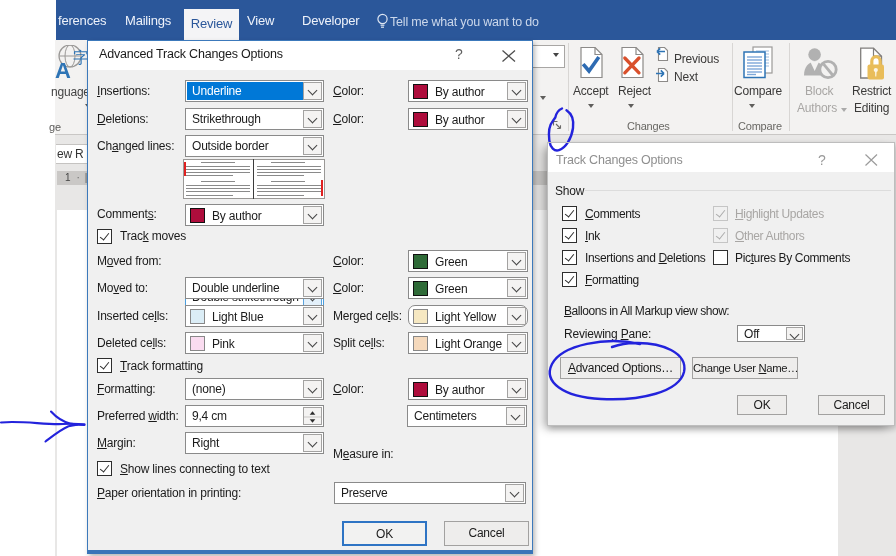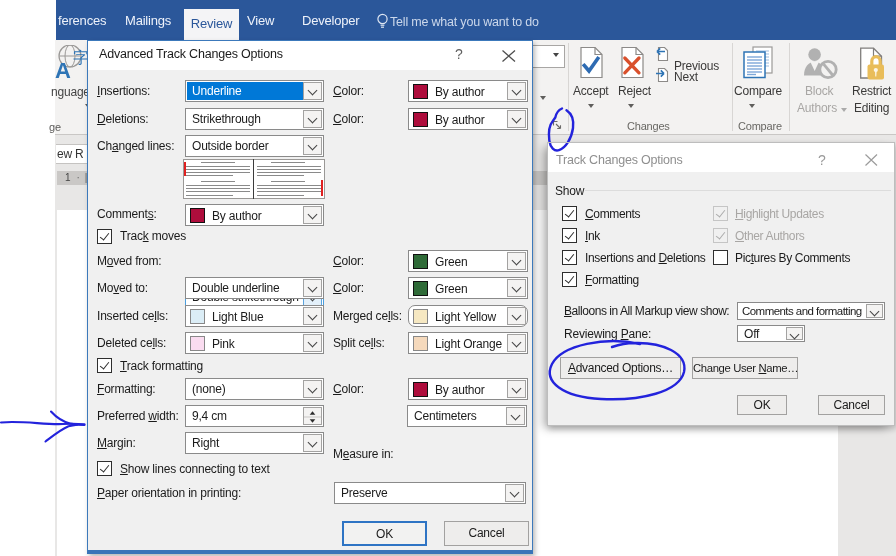--- a/index.html
+++ b/index.html
@@ -103,21 +103,21 @@
       <path d="M15 0.5 L15 7.5 L22 7.5" fill="none" stroke="#8c8a88" stroke-width="1.2"></path>
       <path d="M3.8 11 L18 25.8 M18 11 L3.8 25.8" fill="none" stroke="#d9502c" stroke-width="3.3" stroke-linecap="round"></path>
     </svg>
     <span class="rbig" style="left:563px;top:44px;">Reject</span>
     <div class="caret" style="left:573px;top:64px;"></div>
 
     <svg class="abs" style="left:600px;top:7px;" width="14" height="14" viewBox="0 0 14 14">
       <path d="M3.5 0.5 L9.5 0.5 L12.5 3.5 L12.5 13.5 L3.5 13.5 Z" fill="#fff" stroke="#8c8a88" stroke-width="1.1"></path>
       <path d="M10 4.5 L2 4.5 M2 4.5 L5.2 1.4 M2 4.5 L5.2 7.6" stroke="#2e74b5" stroke-width="1.7" fill="none"></path>
     </svg>
-    <span class="rbig" style="left:619px;top:19px;">Previous</span>
+    <span class="rbig" style="left:619px;top:12px;">Previous</span>
     <svg class="abs" style="left:600px;top:28px;" width="14" height="14" viewBox="0 0 14 14">
       <path d="M3.5 0.5 L9.5 0.5 L12.5 3.5 L12.5 13.5 L3.5 13.5 Z" fill="#fff" stroke="#8c8a88" stroke-width="1.1"></path>
       <path d="M1 5.5 L9 5.5 M9 5.5 L5.8 2.4 M9 5.5 L5.8 8.6" stroke="#2e74b5" stroke-width="1.7" fill="none"></path>
     </svg>
     <span class="rbig" style="left:619px;top:30px;">Next</span>
 
     <div class="vsep" style="left:677px;"></div>
     <div class="vsep" style="left:513px;"></div>
     <span class="rlabel" style="left:572px;top:80px;color:#696864;">Changes</span>
 
@@ -448,26 +448,20 @@
     <span class="chklbl" style="left:38px;top:109px;">Insertions and <u>D</u>eletions</span>
     <div class="chk" style="left:166px;top:108px;"></div>
     <span class="chklbl" style="left:188px;top:109px;">Pic<u>t</u>ures By Comments</span>
 
     <div class="chk" style="left:15px;top:130px;">
         <div class="mark"></div>
       </div>
     <span class="chklbl" style="left:38px;top:131px;"><u>F</u>ormatting</span>
 
     <span class="lbl" style="left:17px;top:162px;letter-spacing:-0.45px;"><u>B</u>alloons in All Markup view show:</span>
-    <div class="cb" style="left:190px;top:160px;width:148px;height:18px;">
-      <span class="txt" style="left:4px;top:2px;font-size:11.5px;letter-spacing:-0.55px;">Comments and formatting</span>
-      <div class="btn" style="width:17px;">
-          <div class="chev" style="left:4px;top:3px;"></div>
-        </div>
-    </div>
 
     <span class="lbl" style="left:17px;top:185px;">Reviewing <u>P</u>ane:</span>
     <div class="cb" style="left:190px;top:183px;width:68px;height:17px;">
       <span class="txt" style="top:1px;">Off</span>
       <div class="btn" style="width:17px;">
           <div class="chev" style="left:4px;top:3px;"></div>
         </div>
     </div>
 
     <div class="pbtn" style="left:13px;top:215px;width:121px;height:22px;line-height:20px;letter-spacing:-0.3px;"><u>A</u>dvanced Options…</div>

